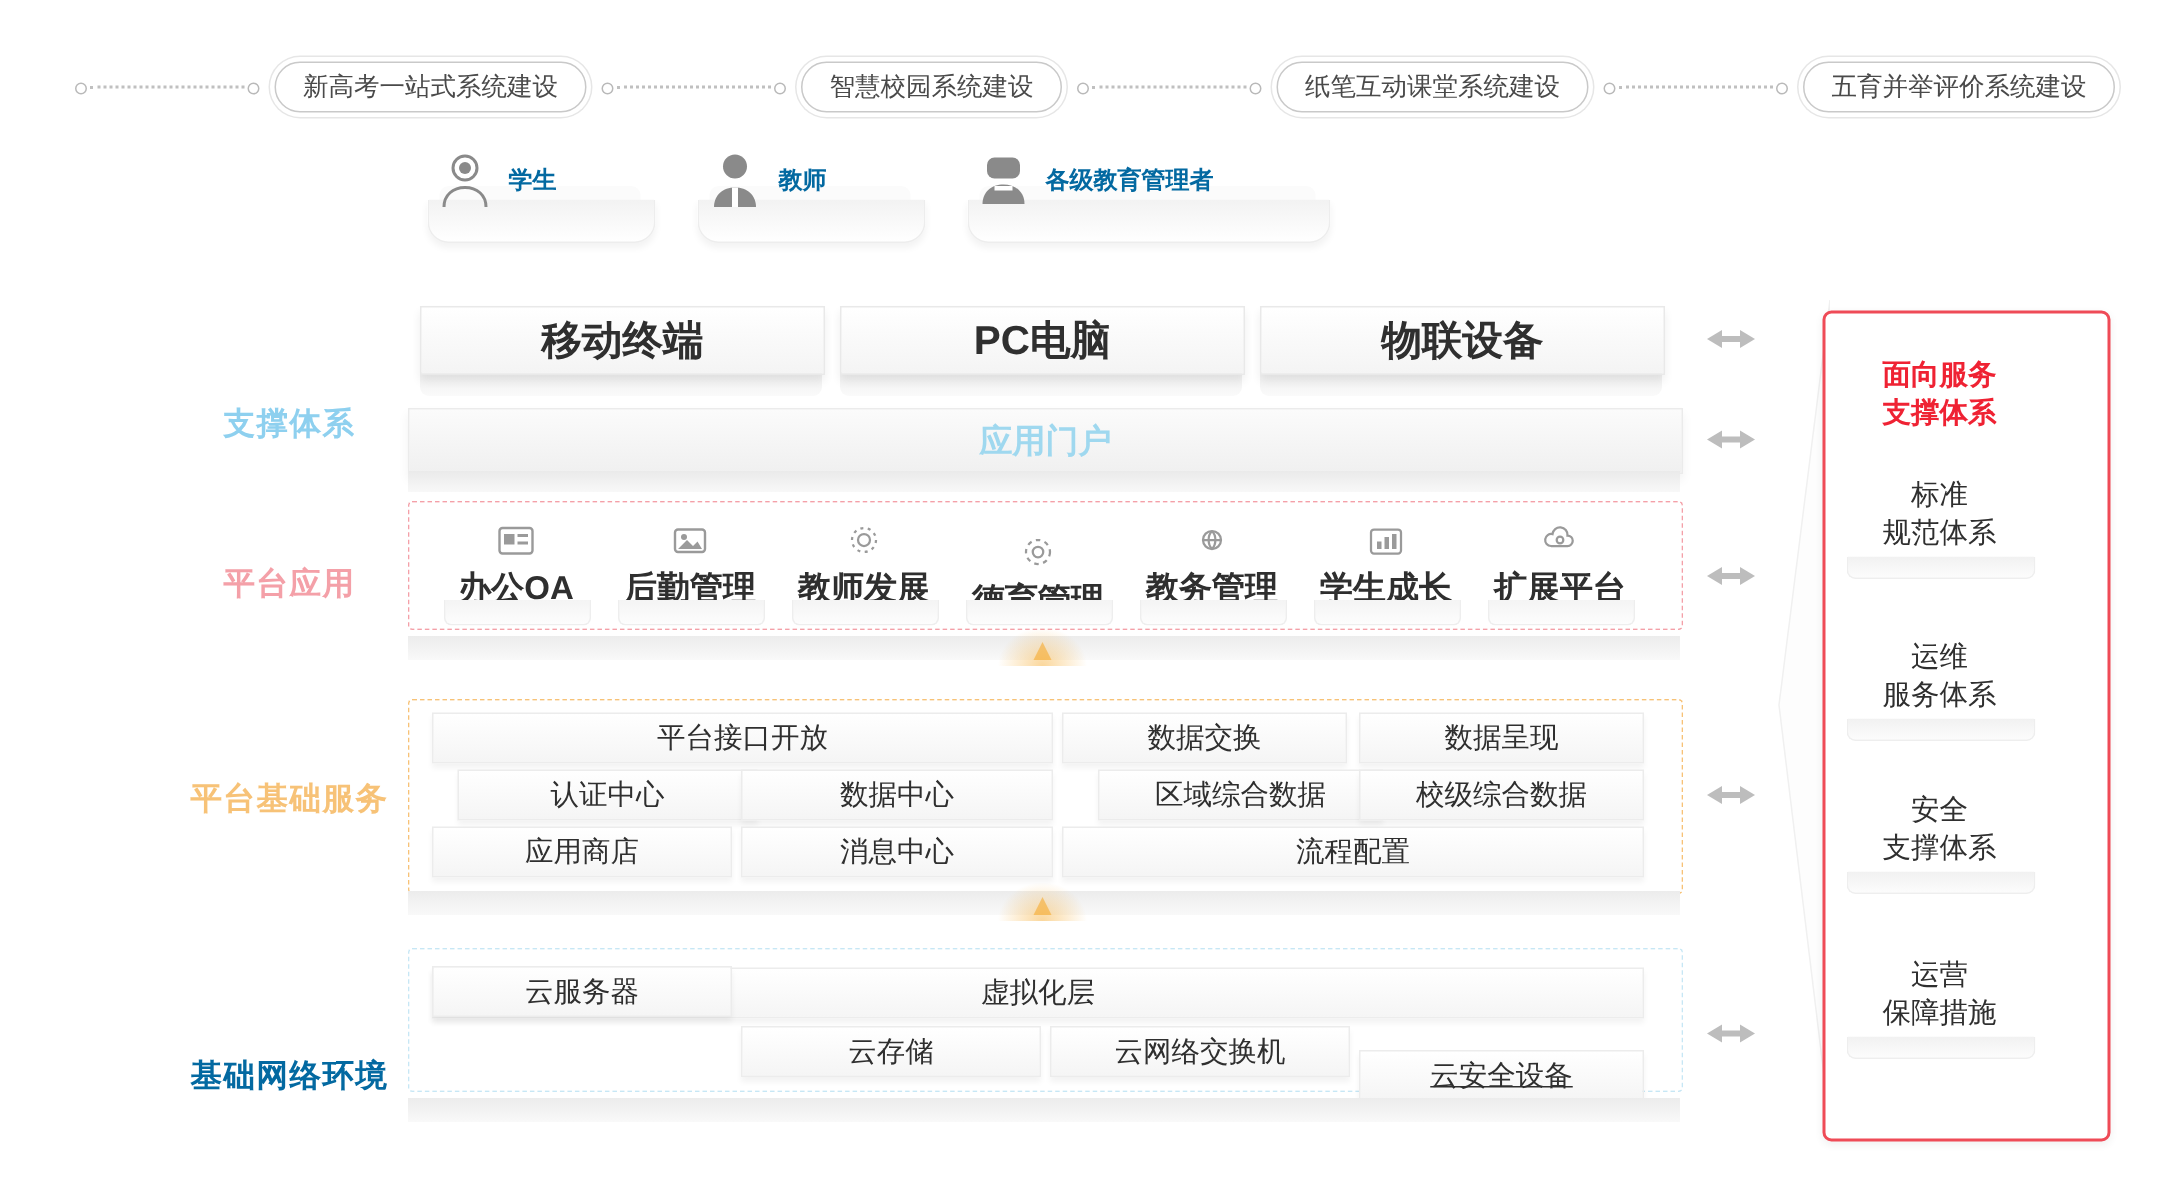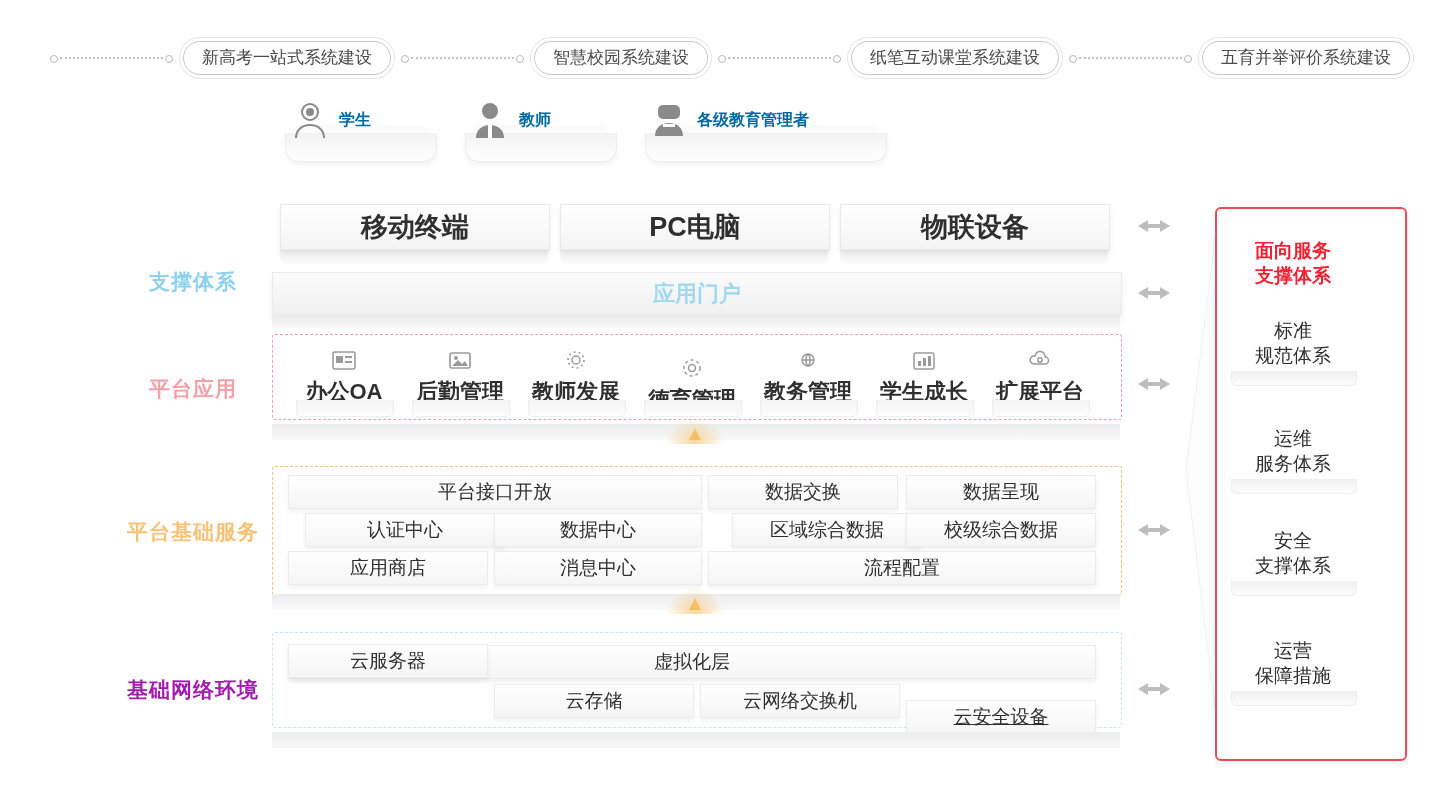--- a/index.html
+++ b/index.html
@@ -380,21 +380,21 @@
         </svg>
       </span>
       <span class="p-label">各级教育管理者</span>
     </div>
   </div>
 </div>
 
 <div class="layer-label" style="top:268px;color:#8ed0ef;">支撑体系</div>
 <div class="layer-label" style="top:375px;color:#f4a0a8;">平台应用</div>
 <div class="layer-label" style="top:518px;color:#f7c277;">平台基础服务</div>
-<div class="layer-label" style="top:676px;color:#a21caf;">基础网络环境</div>
+<div class="layer-label" style="top:703px;color:#0369a1;">基础网络环境</div>
 
 <div class="term-shadow" style="left:280px;top:248px;width:268px;"></div>
 <div class="term-box" style="left:280px;top:204px;width:268px;">移动终端</div>
 
 <div class="term-shadow" style="left:560px;top:248px;width:268px;"></div>
 <div class="term-box" style="left:560px;top:204px;width:268px;">PC电脑</div>
 
 <div class="term-shadow" style="left:840px;top:248px;width:268px;"></div>
 <div class="term-box" style="left:840px;top:204px;width:268px;">物联设备</div>
 

